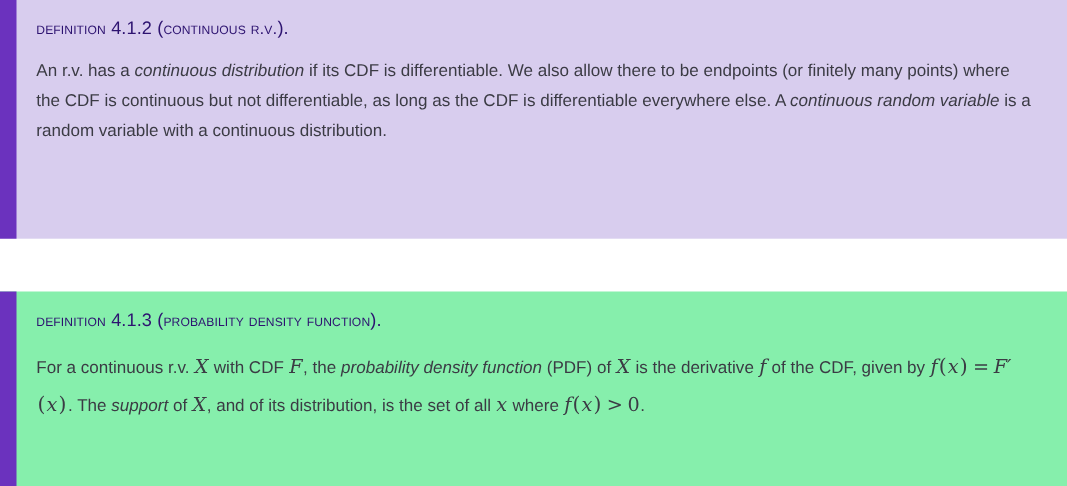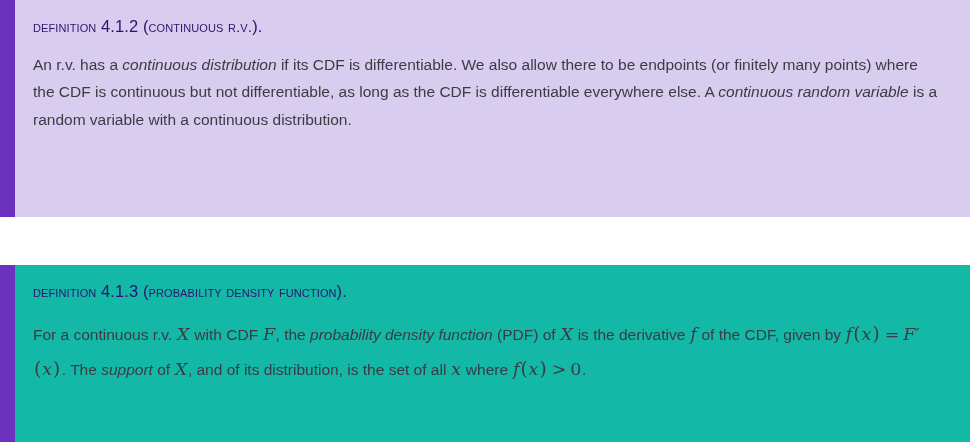--- a/index.html
+++ b/index.html
@@ -111,21 +111,21 @@
 
     <p class="def-title" style="color: rgb(45, 19, 112);">
       <span class="sc">Definition</span><span class="num">&nbsp;<span>4.1.2</span>&nbsp;</span><span class="num">(</span><span class="sc">Continuous r.v.</span><span class="num">)</span><span class="num">.</span>
     </p>
 
     <p class="def-body" style="color: rgb(59, 59, 68);"><span>An r.v. has a </span><em>continuous distribution</em><span> if its CDF is differentiable. We also allow there to be endpoints (or finitely many points) where the CDF is continuous but not differentiable, as long as the CDF is differentiable everywhere else. A </span><em>continuous random variable</em><span> is a random variable with a continuous distribution.</span></p>
   </section>
 
   <div class="gap" style="background: rgb(255, 255, 255);"></div>
 
-  <section class="def-block" id="block-two" style="background: #14b8a6;">
+  <section class="def-block" id="block-two" style="background: #86efac;">
     <div class="accent-bar" style="background: rgb(107, 50, 190);"></div>
 
     <p class="def-title" style="color: rgb(45, 19, 112);">
       <span class="sc">Definition</span><span class="num">&nbsp;<span>4.1.3</span>&nbsp;</span><span class="num">(</span><span class="sc">Probability density function</span><span class="num">)</span><span class="num">.</span>
     </p>
 
     <p class="def-body mathy" style="color: rgb(59, 59, 68);"><span>For a continuous r.v. </span><span class="m" style="color: rgb(59, 59, 68);">X</span><span> with CDF </span><span class="m" style="color: rgb(59, 59, 68);">F</span><span>, the </span><em>probability density function</em><span> (PDF) of </span><span class="m" style="color: rgb(59, 59, 68);">X</span><span> is the derivative </span><span class="m" style="color: rgb(59, 59, 68);">f</span><span> of the CDF, given by </span><span class="m" style="color: rgb(59, 59, 68);"><span>f</span><span class="paren">(</span><span>x</span><span class="paren">)</span><span class="op">=</span><span>F</span><span class="prime">′</span><span class="paren">(</span><span>x</span><span class="paren">)</span></span><span>. The </span><em>support</em><span> of </span><span class="m" style="color: rgb(59, 59, 68);">X</span><span>, and of its distribution, is the set of all </span><span class="m" style="color: rgb(59, 59, 68);">x</span><span> where </span><span class="m" style="color: rgb(59, 59, 68);"><span>f</span><span class="paren">(</span><span>x</span><span class="paren">)</span><span class="op">&gt;</span><span class="up">0</span></span><span>.</span></p>
   </section>
 
 </div>

